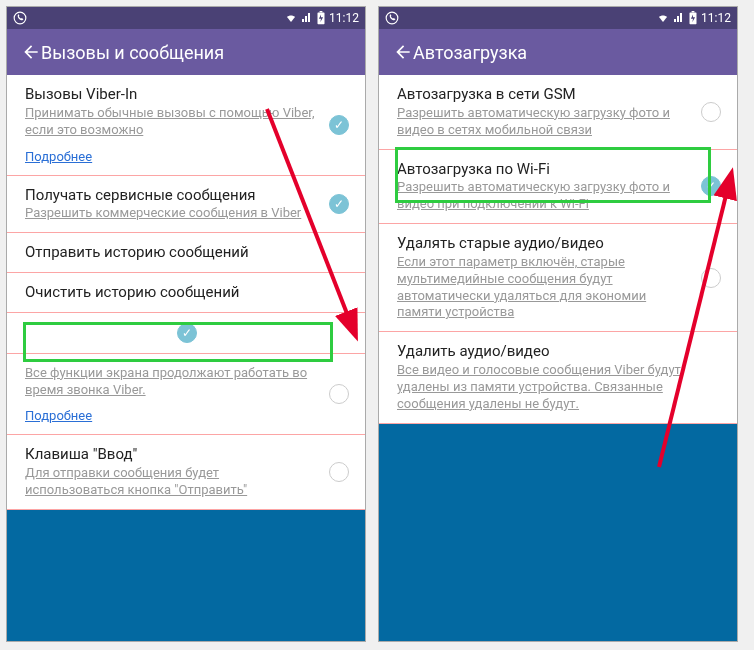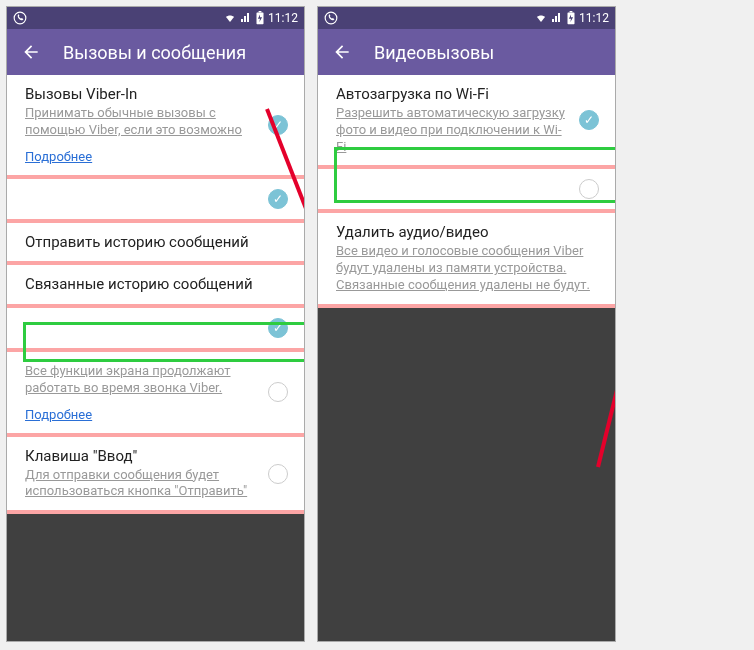--- a/index.html
+++ b/index.html
@@ -6,23 +6,23 @@
   body {
     font-family: Roboto, Arial, sans-serif;
     background: #f0f0f0;
     width: 754px;
     height: 650px;
     display: flex;
     gap: 12px;
     padding: 6px;
   }
   .phone {
-    width: 299px;
+    width: 360px;
     height: 636px;
-    background: #404040;
+    background: #0369a1;
     border: 1px solid #aaa;
     position: relative;
     overflow: hidden;
   }
   .statusbar {
     height: 22px;
     background: #4a4175;
     color: #fff;
     display: flex;
     align-items: center;
@@ -32,30 +32,29 @@
   }
   .status-left { display: flex; align-items: center; gap: 4px; }
   .status-right { display: flex; align-items: center; gap: 3px; }
   .appbar {
     height: 46px;
     background: #6a5aa0;
     color: #fff;
     display: flex;
     align-items: center;
     padding: 0 14px;
-    gap: 22px;
   }
   .appbar-title { font-size: 18px; font-weight: 400; }
   .content { background: #fff; }
   .row {
     padding: 10px 16px 10px 18px;
-    border-bottom: 4px solid #fca5a5;
+    border-bottom: 1px solid #fca5a5;
     display: flex;
     align-items: center;
-    justify-content: flex-end;
+    justify-content: center;
     gap: 10px;
     position: relative;
   }
   .rowtext { flex: 1; }
   .row .title { font-size: 15px; color: #222; line-height: 1.25; }
   .row .desc  { font-size: 13px; color: #999; line-height: 1.3; margin-top: 1px; text-decoration: underline; }
   .row .link  { font-size: 13px; color: #2a6fd6; text-decoration: underline; margin-top: 10px; display: inline-block; }
   .toggle {
     width: 20px; height: 20px; border-radius: 50%;
     border: 1.5px solid #ccc; flex-shrink: 0;
@@ -134,32 +133,36 @@
     <div class="row">
       <div class="rowtext">
         <div class="title">Вызовы Viber-In</div>
         <div class="desc">Принимать обычные вызовы с помощью Viber, если это возможно</div>
         <a class="link">Подробнее</a>
       </div>
       <div class="toggle on"></div>
     </div>
 
     <div class="row">
+      <div class="rowtext">
+        <div class="title">Получать сервисные сообщения</div>
+        <div class="desc">Разрешить коммерческие сообщения в Viber</div>
+      </div>
       <div class="toggle on"></div>
     </div>
 
     <div class="row">
       <div class="rowtext">
         <div class="title">Отправить историю сообщений</div>
       </div>
     </div>
 
     <div class="row">
       <div class="rowtext">
-        <div class="title">Связанные историю сообщений</div>
+        <div class="title">Очистить историю сообщений</div>
       </div>
     </div>
 
     <div class="row">
       <div class="toggle on"></div>
     </div>
 
     <div class="row">
       <div class="rowtext">
         <div class="desc">Все функции экрана продолжают работать во время звонка Viber.</div>
@@ -219,34 +222,45 @@
       <span>11:12</span>
     </div>
   </div>
 
   <div class="appbar">
     <span>
       <svg width="20" height="20" viewBox="0 0 24 24" fill="#fff">
           <path d="M20 11H7.8l5.6-5.6L12 4l-8 8 8 8 1.4-1.4L7.8 13H20z"></path>
         </svg>
     </span>
-    <span class="appbar-title">Видеовызовы</span>
+    <span class="appbar-title">Автозагрузка</span>
   </div>
 
   <div class="content">
+    <div class="row">
+      <div class="rowtext">
+        <div class="title">Автозагрузка в сети GSM</div>
+        <div class="desc">Разрешить автоматическую загрузку фото и видео в сетях мобильной связи</div>
+      </div>
+      <div class="toggle"></div>
+    </div>
 
     <div class="row">
       <div class="rowtext">
         <div class="title">Автозагрузка по Wi-Fi</div>
         <div class="desc">Разрешить автоматическую загрузку фото и видео при подключении к Wi-Fi</div>
       </div>
       <div class="toggle on"></div>
     </div>
 
     <div class="row">
+      <div class="rowtext">
+        <div class="title">Удалять старые аудио/видео</div>
+        <div class="desc">Если этот параметр включён, старые мультимедийные сообщения будут автоматически удаляться для экономии памяти устройства</div>
+      </div>
       <div class="toggle"></div>
     </div>
 
     <div class="row">
       <div class="rowtext">
         <div class="title">Удалить аудио/видео</div>
         <div class="desc">Все видео и голосовые сообщения Viber будут удалены из памяти устройства. Связанные сообщения удалены не будут.</div>
       </div>
     </div>
 

